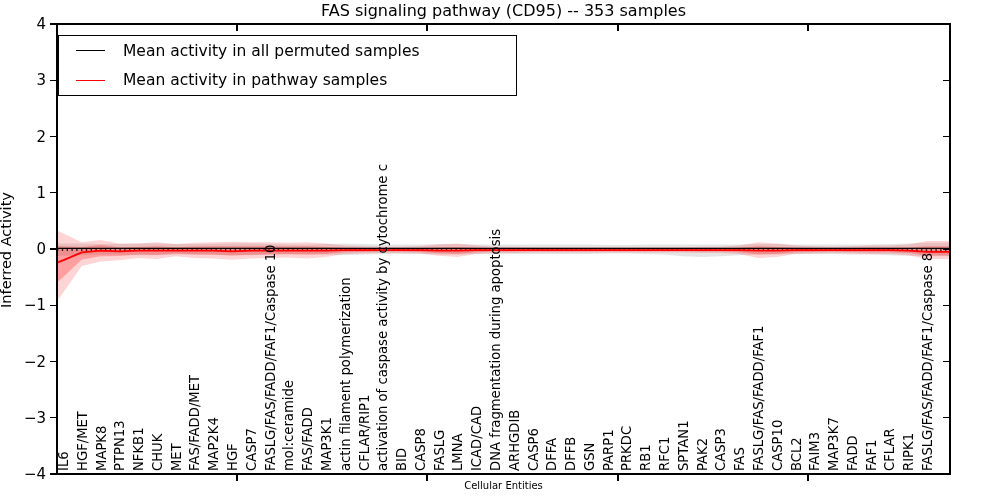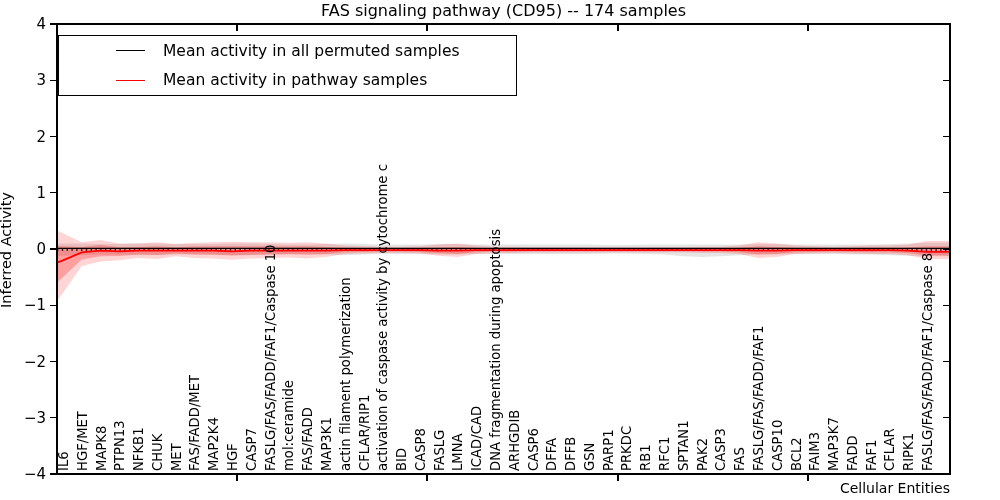--- a/index.html
+++ b/index.html
@@ -10,28 +10,28 @@
   .canvas svg{position:absolute;left:0;top:0;}
   .chart-title{
     position:absolute;left:57px;top:1px;width:893px;text-align:center;
     font-size:16px;color:#000;white-space:nowrap;
   }
   .y-label{
     position:absolute;left:-92px;top:240px;width:200px;height:20px;text-align:center;
     font-size:14.5px;transform:rotate(-90deg);white-space:nowrap;
   }
   .x-label{
-    position:absolute;left:57px;top:480px;width:893px;text-align:right;font-size:14px;
+    position:absolute;left:57px;top:480px;width:893px;text-align:center;font-size:10px;
   }
   .legend{
     position:absolute;left:58px;top:35px;width:459px;height:61px;background:#fff;
     border:1.6px solid #000;box-sizing:border-box;
     display:flex;flex-direction:column;justify-content:space-around;
   }
-  .legend-row{display:flex;align-items:center;height:28px;margin-left:40px;}
+  .legend-row{display:flex;align-items:center;height:28px;}
   .legend-line{width:29px;height:0;border-top:1.7px solid #000;margin-left:17px;margin-right:18px;flex:0 0 auto;}
   .legend-text{font-size:15.5px;white-space:nowrap;}
 </style>
 </head>
 <body>
 
 <div class="canvas">
 
   <svg id="plot" width="1000" height="500">
       <defs>
@@ -125,21 +125,21 @@
       <line x1="237" y1="24" x2="237" y2="31" stroke="#000" stroke-width="1.3" shape-rendering="crispEdges"></line>
       <line x1="237" y1="474" x2="237" y2="481" stroke="#000" stroke-width="1.3" shape-rendering="crispEdges"></line>
       <line x1="427" y1="24" x2="427" y2="31" stroke="#000" stroke-width="1.3" shape-rendering="crispEdges"></line>
       <line x1="427" y1="474" x2="427" y2="481" stroke="#000" stroke-width="1.3" shape-rendering="crispEdges"></line>
       <line x1="618" y1="24" x2="618" y2="31" stroke="#000" stroke-width="1.3" shape-rendering="crispEdges"></line>
       <line x1="618" y1="474" x2="618" y2="481" stroke="#000" stroke-width="1.3" shape-rendering="crispEdges"></line>
       <line x1="808" y1="24" x2="808" y2="31" stroke="#000" stroke-width="1.3" shape-rendering="crispEdges"></line>
       <line x1="808" y1="474" x2="808" y2="481" stroke="#000" stroke-width="1.3" shape-rendering="crispEdges"></line>
     </svg>
 
-  <div class="chart-title">FAS signaling pathway (CD95) -- 174 samples</div>
+  <div class="chart-title">FAS signaling pathway (CD95) -- 353 samples</div>
 
   <div class="y-label">Inferred Activity</div>
 
   <div class="x-label">Cellular Entities</div>
 
   <div class="legend">
     <div class="legend-row">
       <span class="legend-line" id="legend-line-0" style="border-top-color: rgb(0, 0, 0);"></span>
       <span class="legend-text">Mean activity in all permuted samples</span>
     </div>

